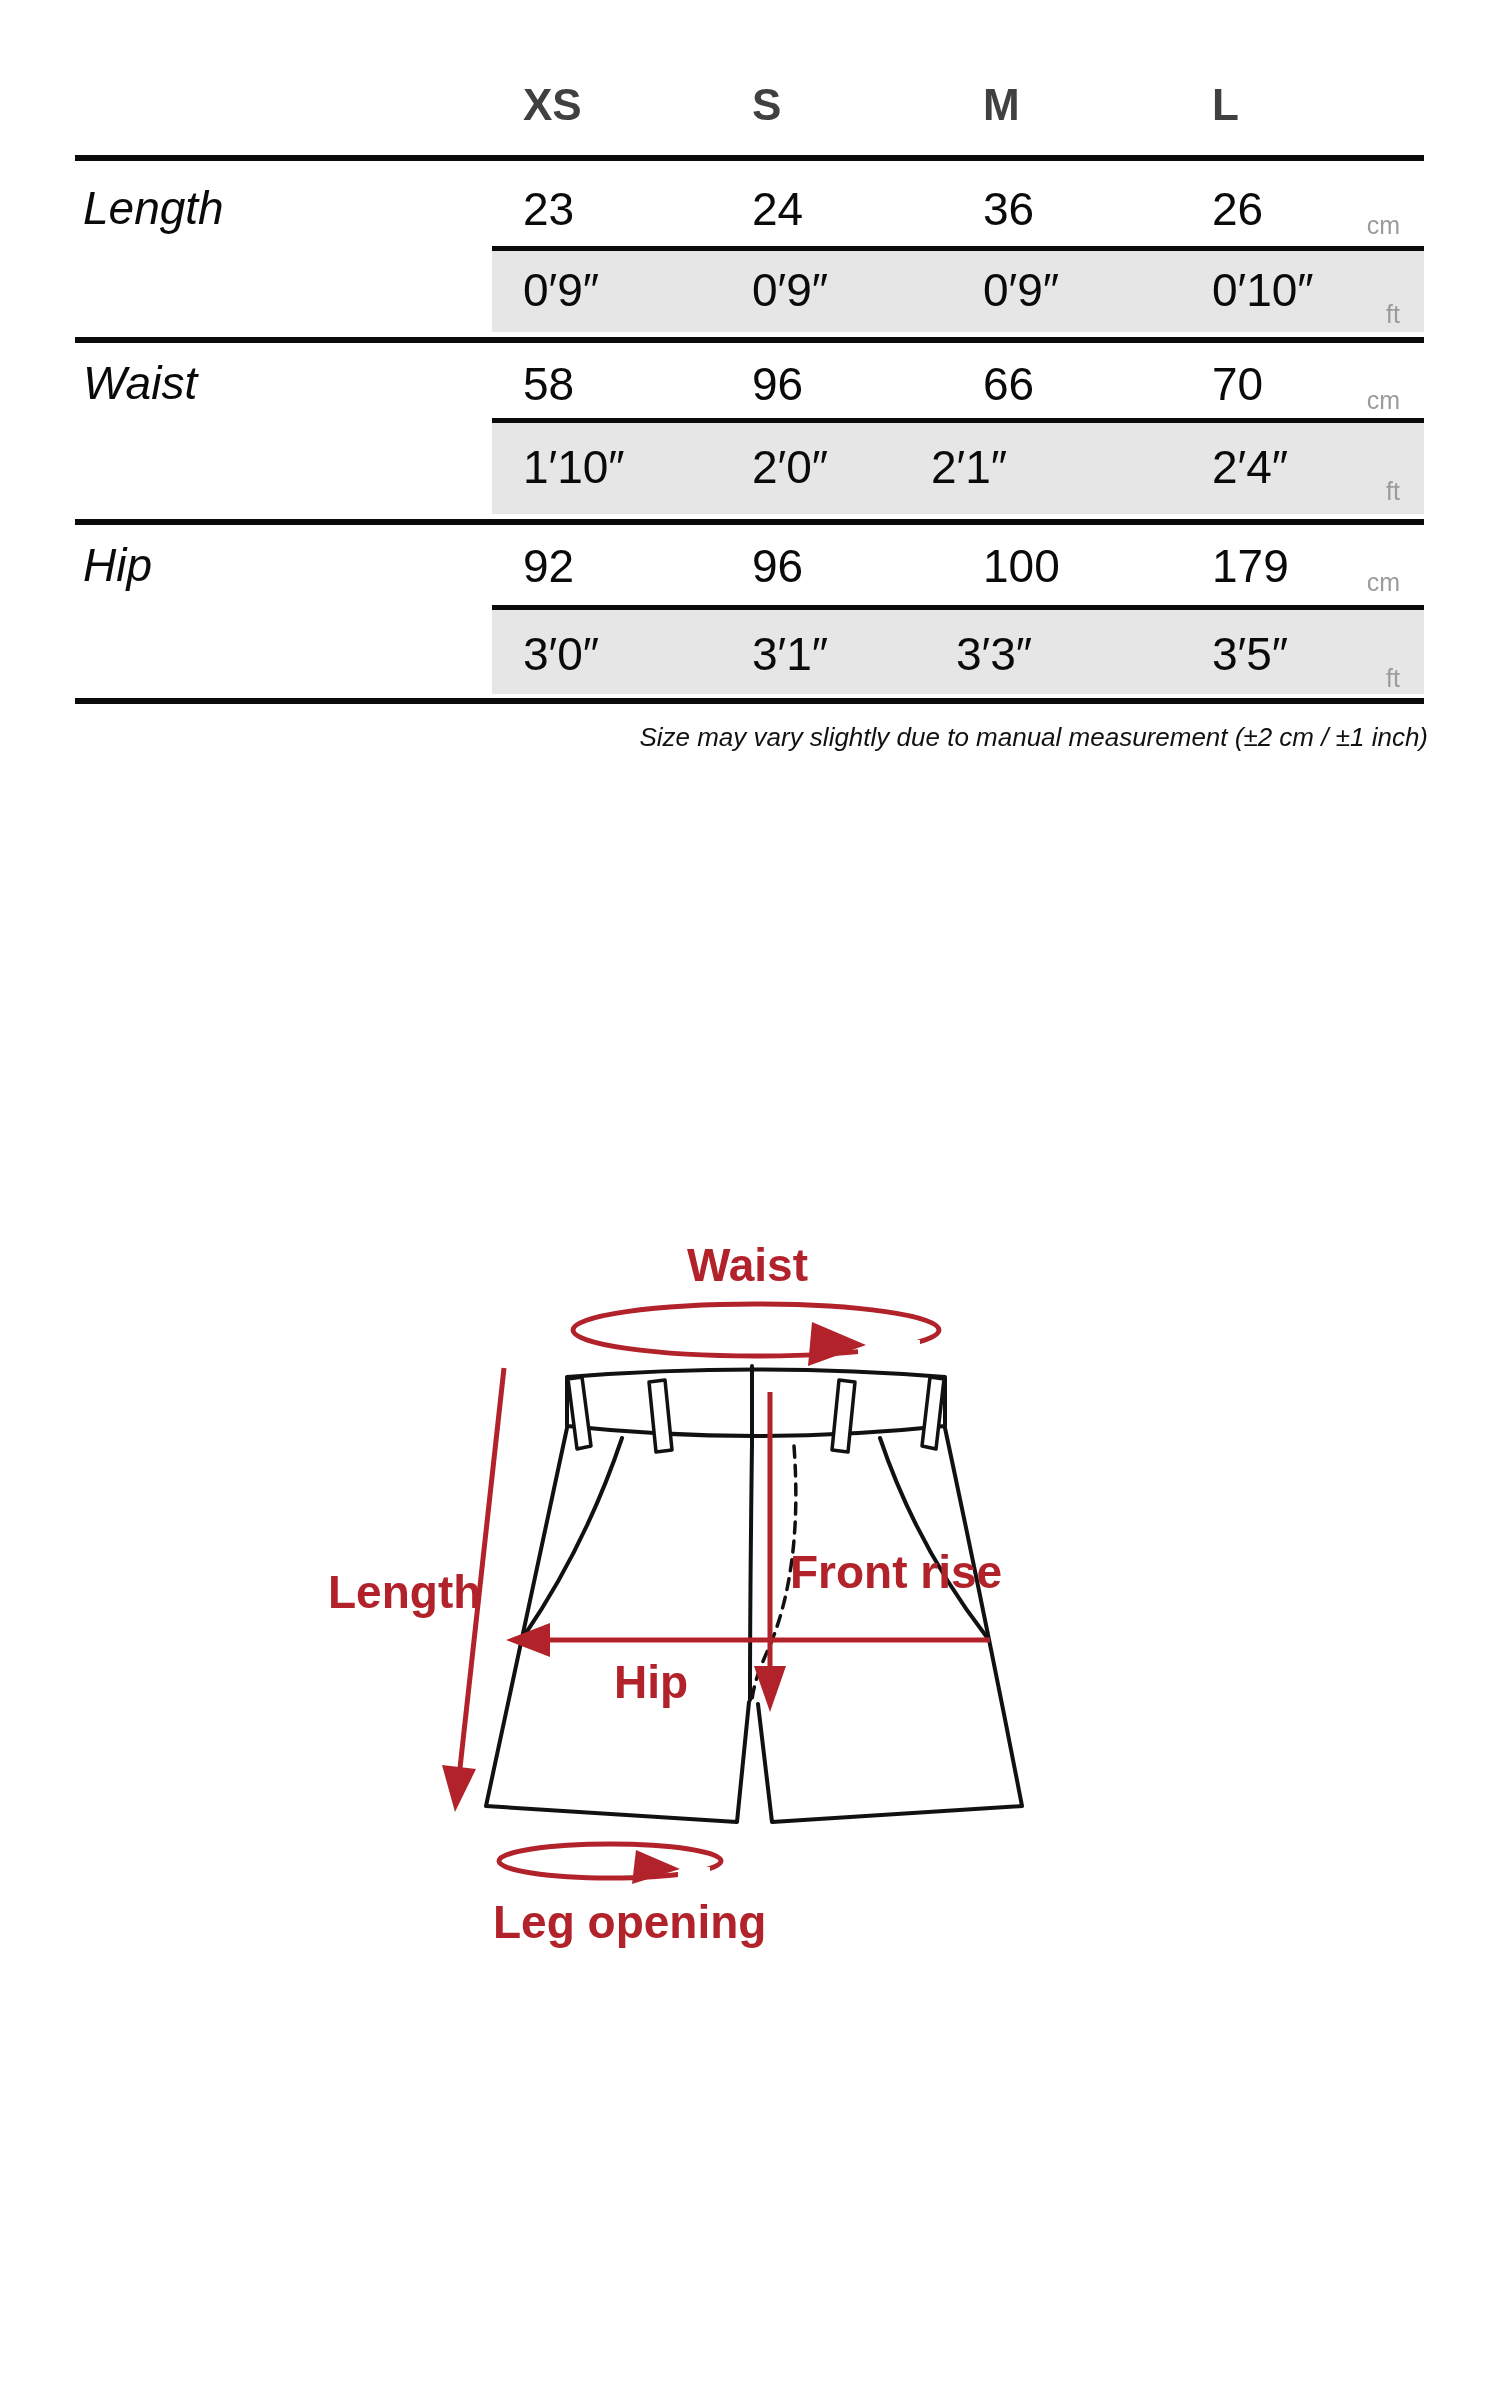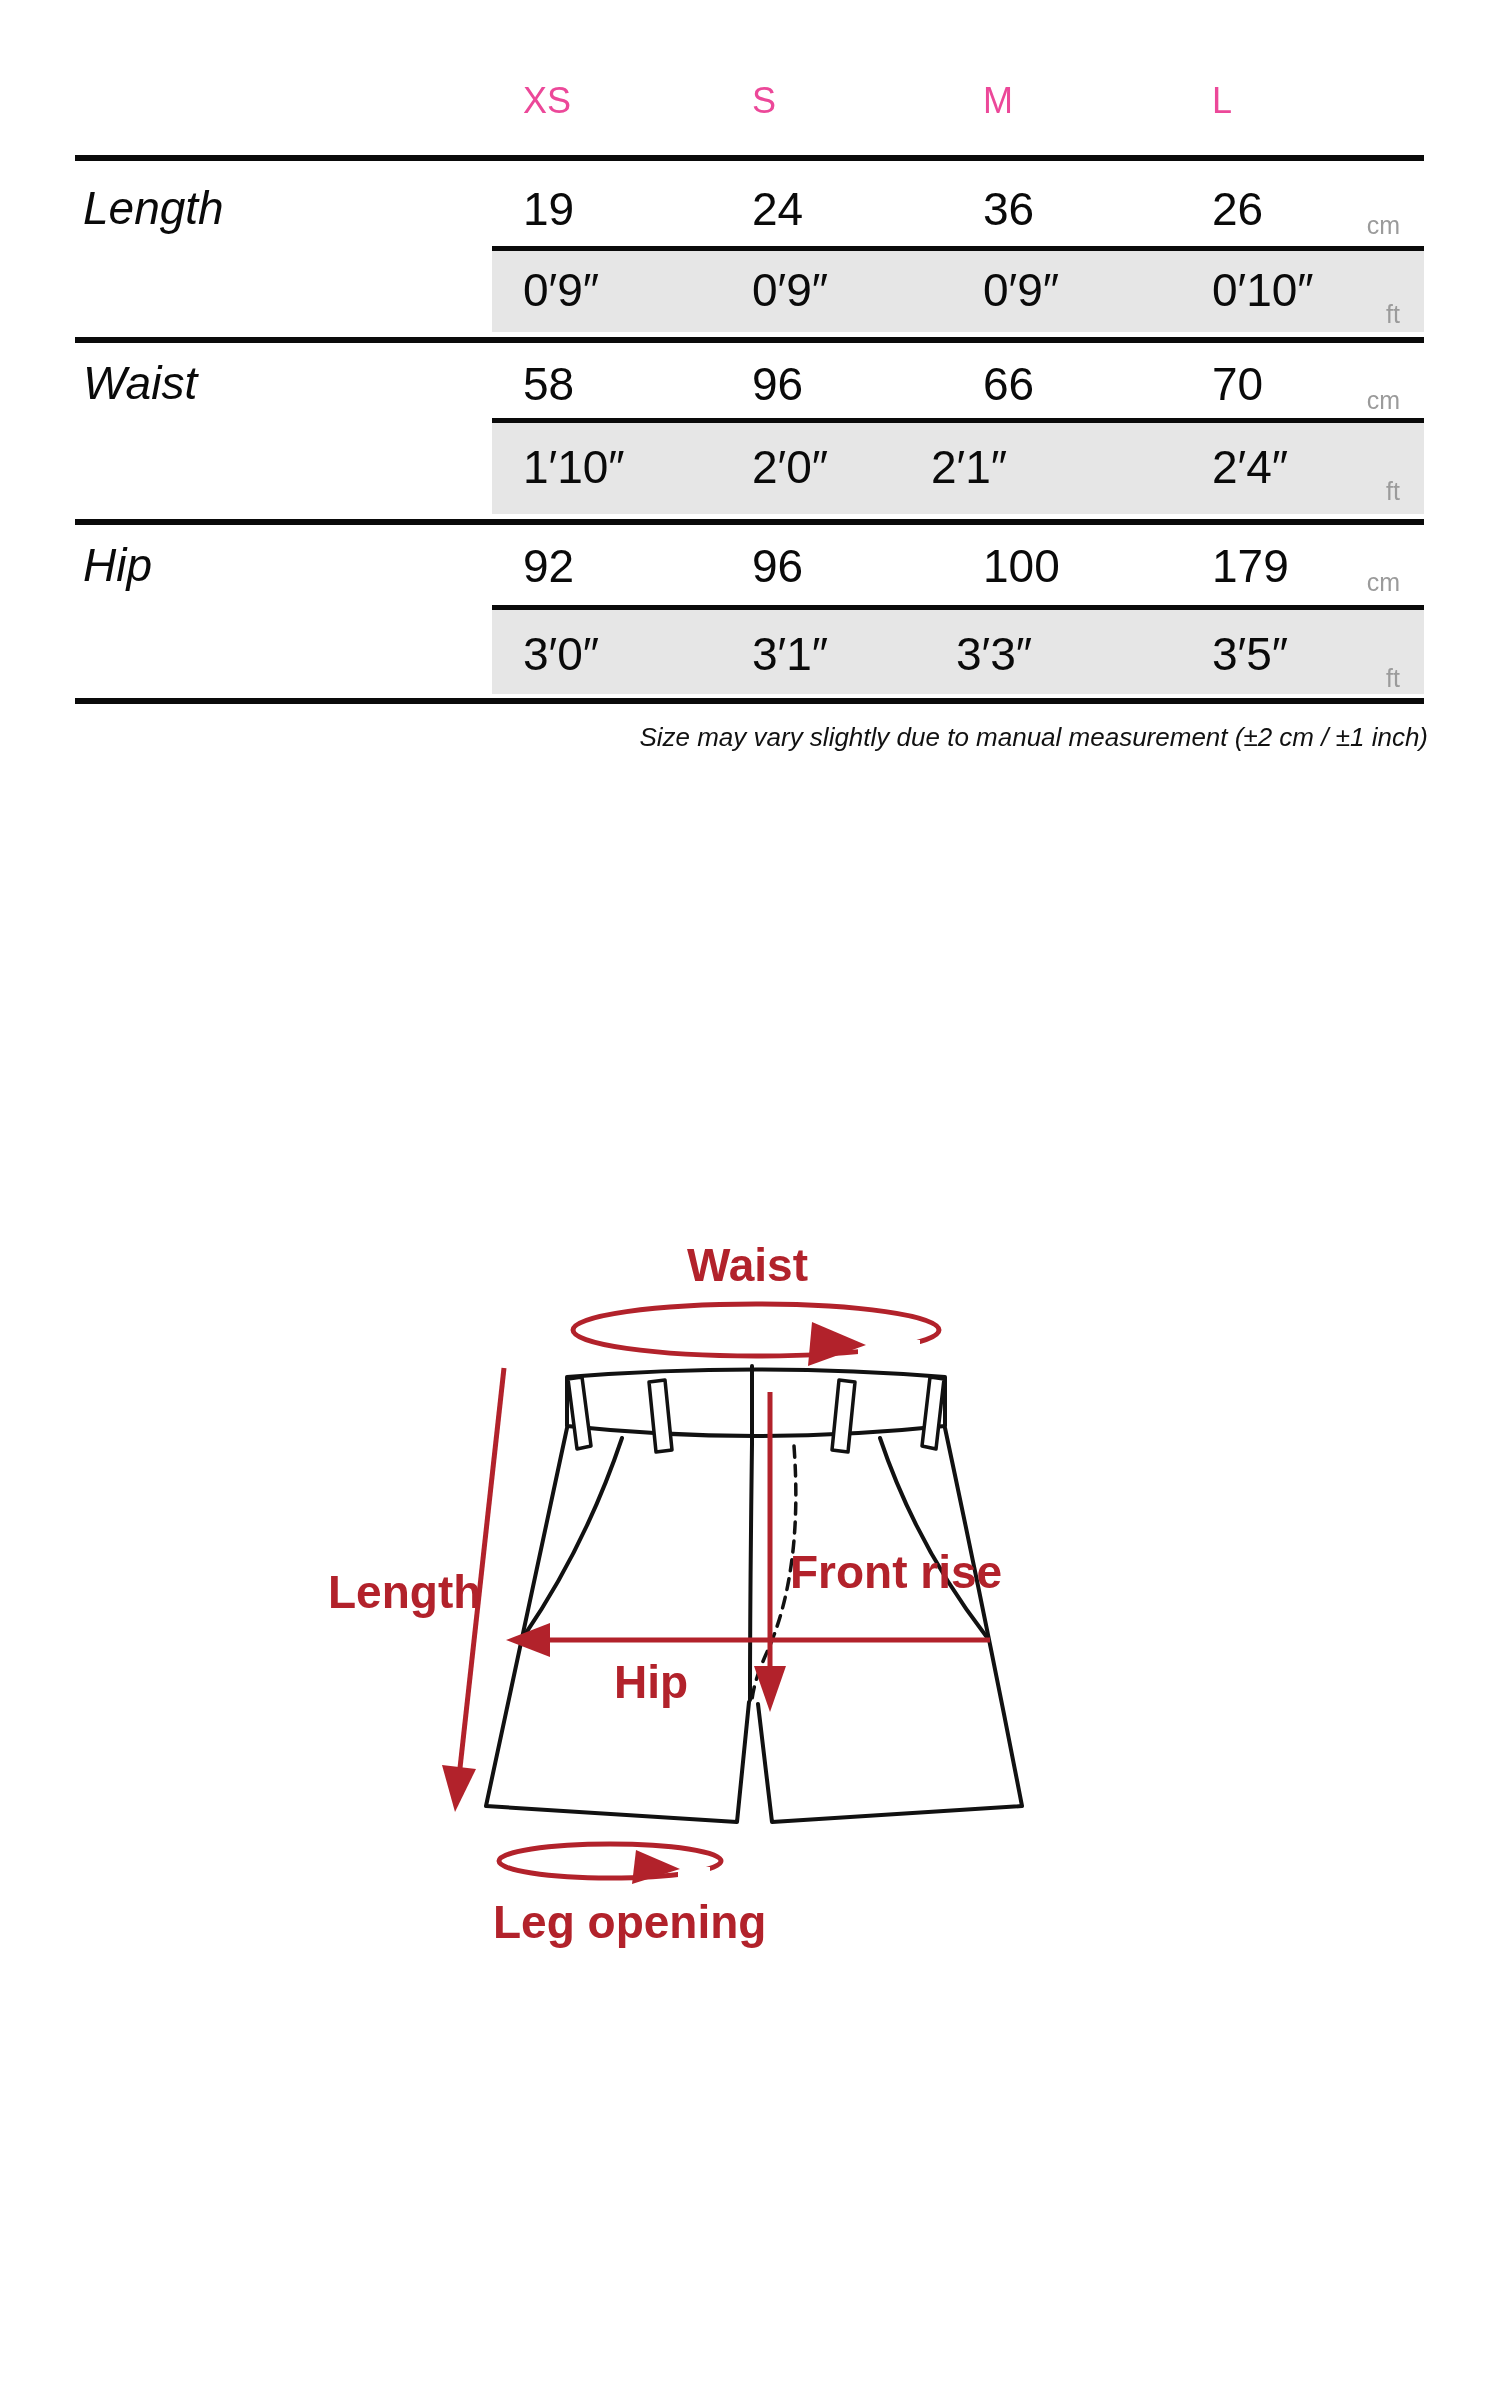--- a/index.html
+++ b/index.html
@@ -1,20 +1,20 @@
 <!DOCTYPE html>
 <html><head>
 <meta charset="utf-8">
 <style>
   html,body{margin:0;padding:0;background:#fff;}
   .canvas{position:relative;width:1500px;height:2400px;background:#ffffff;
           font-family:"Liberation Sans","DejaVu Sans",sans-serif;overflow:hidden;}
   .hline{position:absolute;background:#0a0a0a;}
   .grayband{position:absolute;background:#e6e6e6;}
-  .hdr{position:absolute;font-size:36px;font-weight:normal;color:#ec4899;line-height:1;white-space:nowrap;}
+  .hdr{position:absolute;font-size:44px;font-weight:bold;color:#404040;line-height:1;white-space:nowrap;}
   .val{position:absolute;font-size:46px;color:#0a0a0a;line-height:1;white-space:nowrap;}
   .rowlabel{position:absolute;font-size:46px;font-style:italic;color:#0a0a0a;line-height:1;white-space:nowrap;}
   .unit{position:absolute;font-size:25px;color:#9b9b9b;line-height:1;white-space:nowrap;margin-top:12px;}
   .footnote{position:absolute;font-size:26px;color:#111;line-height:1;white-space:nowrap;font-style:italic;}
   .redlabel{position:absolute;font-size:46px;font-weight:bold;color:#b2222b;line-height:1;white-space:nowrap;}
   svg{position:absolute;}
 </style>
 </head>
 <body>
 
@@ -33,21 +33,21 @@
     <div class="hline" style="left:75px;top:698px;width:1349px;height:6px"></div>
 
     <div class="hline" style="left:492px;top:246px;width:932px;height:5px"></div>
     <div class="grayband" style="left:492px;top:251px;width:932px;height:81px"></div>
     <div class="hline" style="left:492px;top:418px;width:932px;height:5px"></div>
     <div class="grayband" style="left:492px;top:423px;width:932px;height:91px"></div>
     <div class="hline" style="left:492px;top:605px;width:932px;height:5px"></div>
     <div class="grayband" style="left:492px;top:610px;width:932px;height:84px"></div>
 
     <span class="rowlabel" style="left:83px;top:185px">Length</span>
-    <span class="val" style="left:523px;top:186px">19</span>
+    <span class="val" style="left:523px;top:186px">23</span>
     <span class="val" style="left:752px;top:186px">24</span>
     <span class="val" style="left:983px;top:186px">36</span>
     <span class="val" style="left:1212px;top:186px">26</span>
     <span class="unit" style="right:100px;top:201px">cm</span>
     <span class="val" style="left:523px;top:267px">0′9″</span>
     <span class="val" style="left:752px;top:267px">0′9″</span>
     <span class="val" style="left:983px;top:267px">0′9″</span>
     <span class="val" style="left:1212px;top:267px">0′10″</span>
     <span class="unit" style="right:100px;top:290px">ft</span>
 

